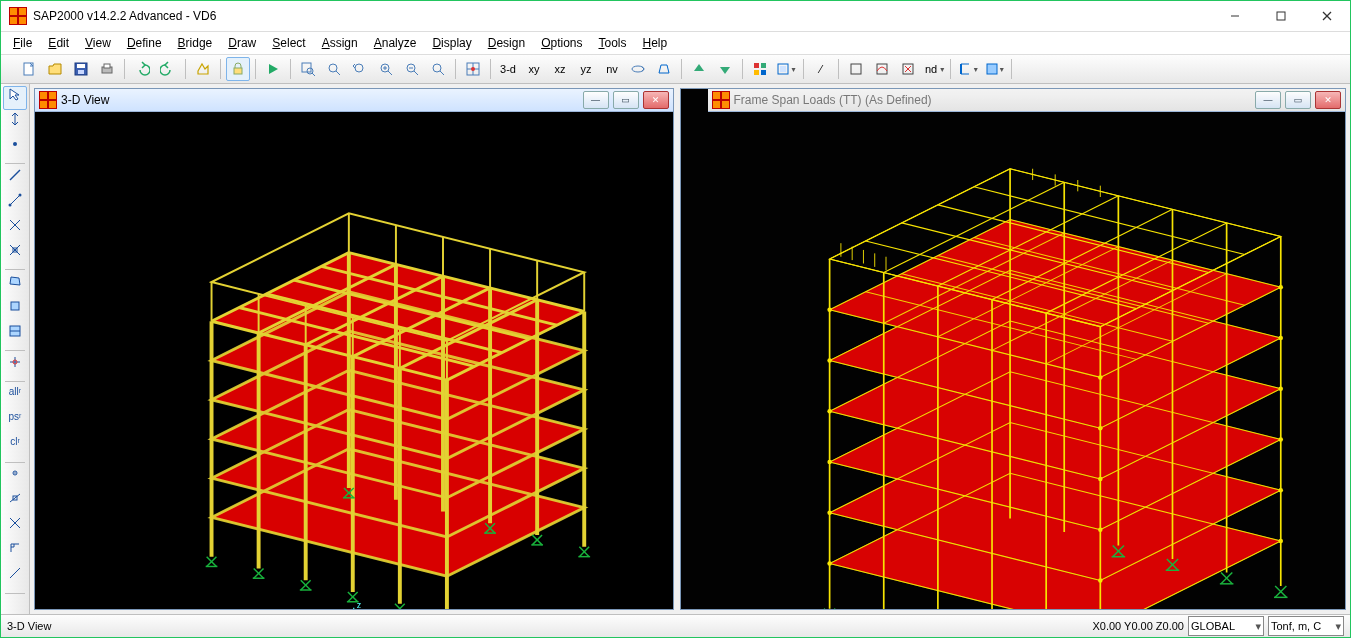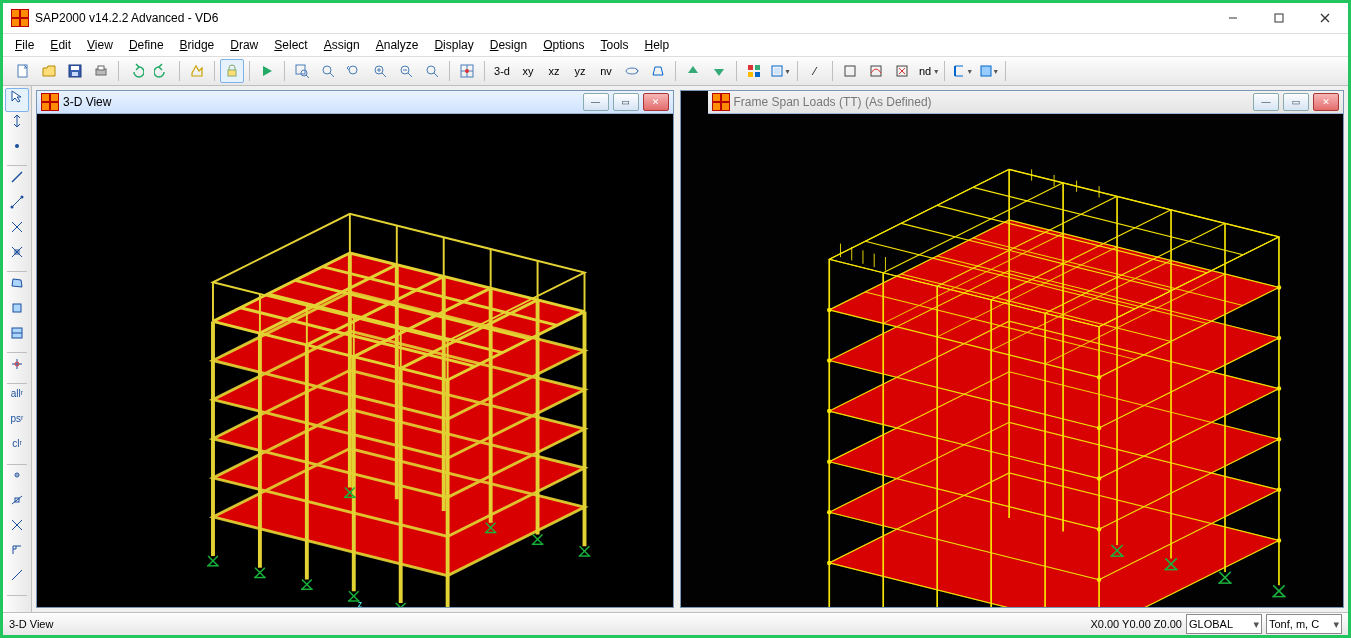--- a/index.html
+++ b/index.html
@@ -1,31 +1,31 @@
 <!DOCTYPE html>
 <html><head>
 <meta charset="utf-8">
 <style>
   html,body{margin:0;padding:0;font-family:"Segoe UI",Tahoma,sans-serif;font-size:12px;color:#000;background:#fff;height:100%;overflow:hidden;}
-  .win{display:flex;flex-direction:column;width:1351px;height:638px;border:3px solid #22c55e;box-sizing:border-box;background:#f0f0f0;}
+  .win{display:flex;flex-direction:column;width:1351px;height:638px;border:1px solid #22c55e;box-sizing:border-box;background:#f0f0f0;}
   
   .titlebar{height:30px;background:#fff;display:flex;align-items:center;border-bottom:1px solid #ddd;}
   .titlebar .appicon{width:16px;height:16px;margin:0 6px 0 8px;background:#ff8c00;border:1px solid #b00;position:relative;}
   .titlebar .appicon::before,.titlebar .appicon::after{content:"";position:absolute;background:#b00;}
   .titlebar .appicon::before{width:100%;height:2px;top:7px;left:0;}
   .titlebar .appicon::after{width:2px;height:100%;left:7px;top:0;}
   .titlebar .title{flex:0 0 auto;font-size:12px;}
   .titlebar .spacer{flex:1;}
   .winbtn{width:46px;height:30px;display:flex;align-items:center;justify-content:center;font-family:Arial;}
   
   .menubar{height:22px;background:#fff;display:flex;align-items:center;padding:0 4px;border-bottom:1px solid #ddd;}
   .menubar .mi{padding:2px 8px;cursor:default;text-align:right;}
   .menubar .mi u{text-decoration:underline;}
   
-  .toolbar{height:28px;background:linear-gradient(#fdfdfd,#e8e8e8);border-bottom:1px solid #bfbfbf;display:flex;align-items:center;padding:0 8px;gap:2px;}
+  .toolbar{height:28px;background:linear-gradient(#fdfdfd,#e8e8e8);border-bottom:1px solid #bfbfbf;display:flex;align-items:center;padding:0 16px;gap:2px;}
   .tb{width:22px;height:22px;display:flex;align-items:center;justify-content:center;border:1px solid transparent;border-radius:2px;position:relative;}
   .tb svg{display:block;}
   .tbsep{width:1px;height:20px;background:#bfbfbf;margin:0 3px;}
   .tbtxt{font-size:11px;padding:0 2px;}
   .tbdd::after{content:"▾";font-size:8px;color:#555;margin-left:1px;}
   
   .workarea{flex:1;display:flex;overflow:hidden;background:#f0f0f0;}
   .sidebar{width:28px;background:linear-gradient(90deg,#fdfdfd,#e8e8e8);border-right:1px solid #bfbfbf;display:flex;flex-direction:column;align-items:center;padding-top:2px;gap:1px;}
   .sb{width:22px;height:22px;display:flex;align-items:flex-start;justify-content:center;border:1px solid transparent;border-radius:2px;font-size:10px;color:#1b4f9c;}
   .sbsep{width:20px;height:1px;background:#bfbfbf;margin:2px 0;}

